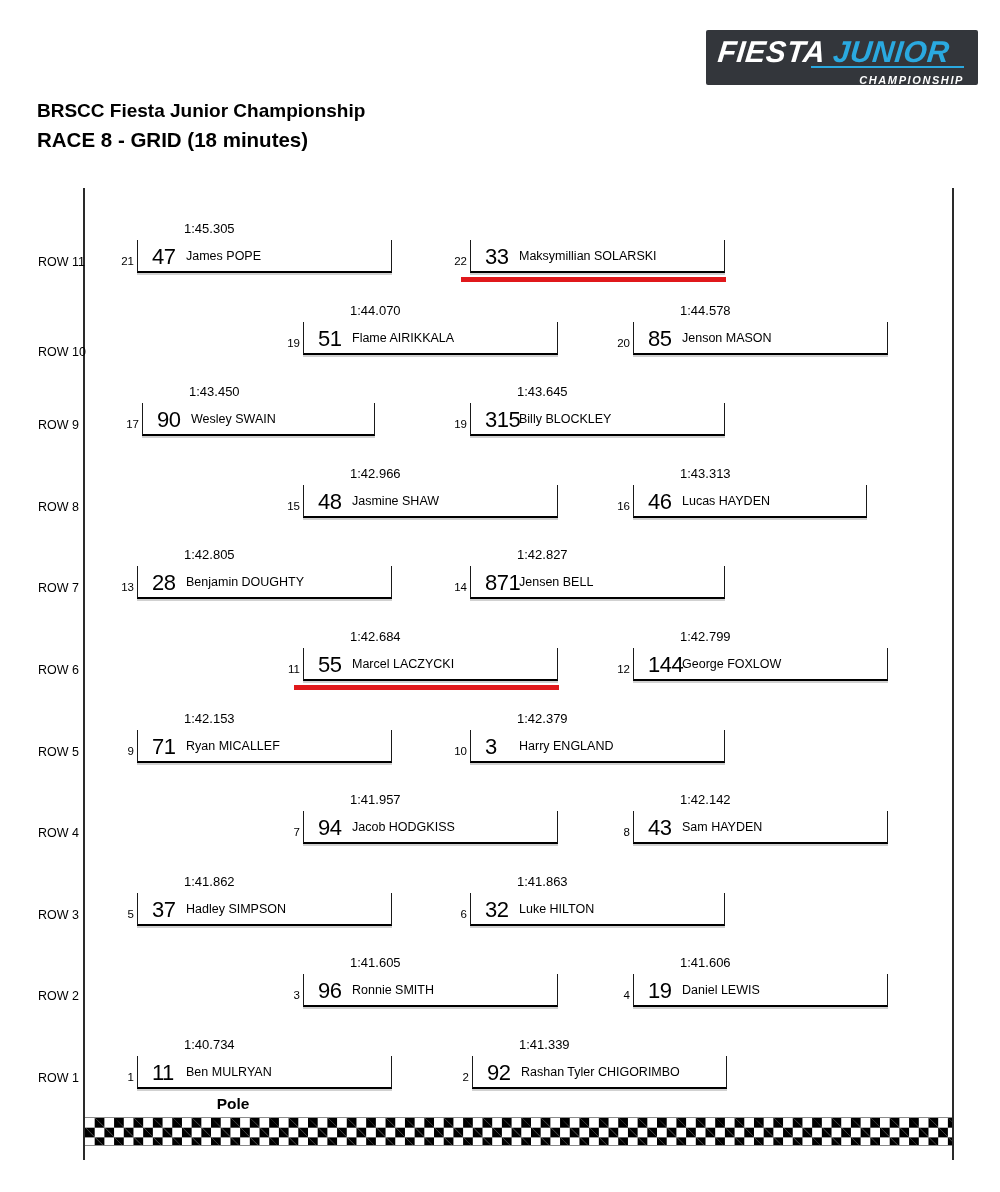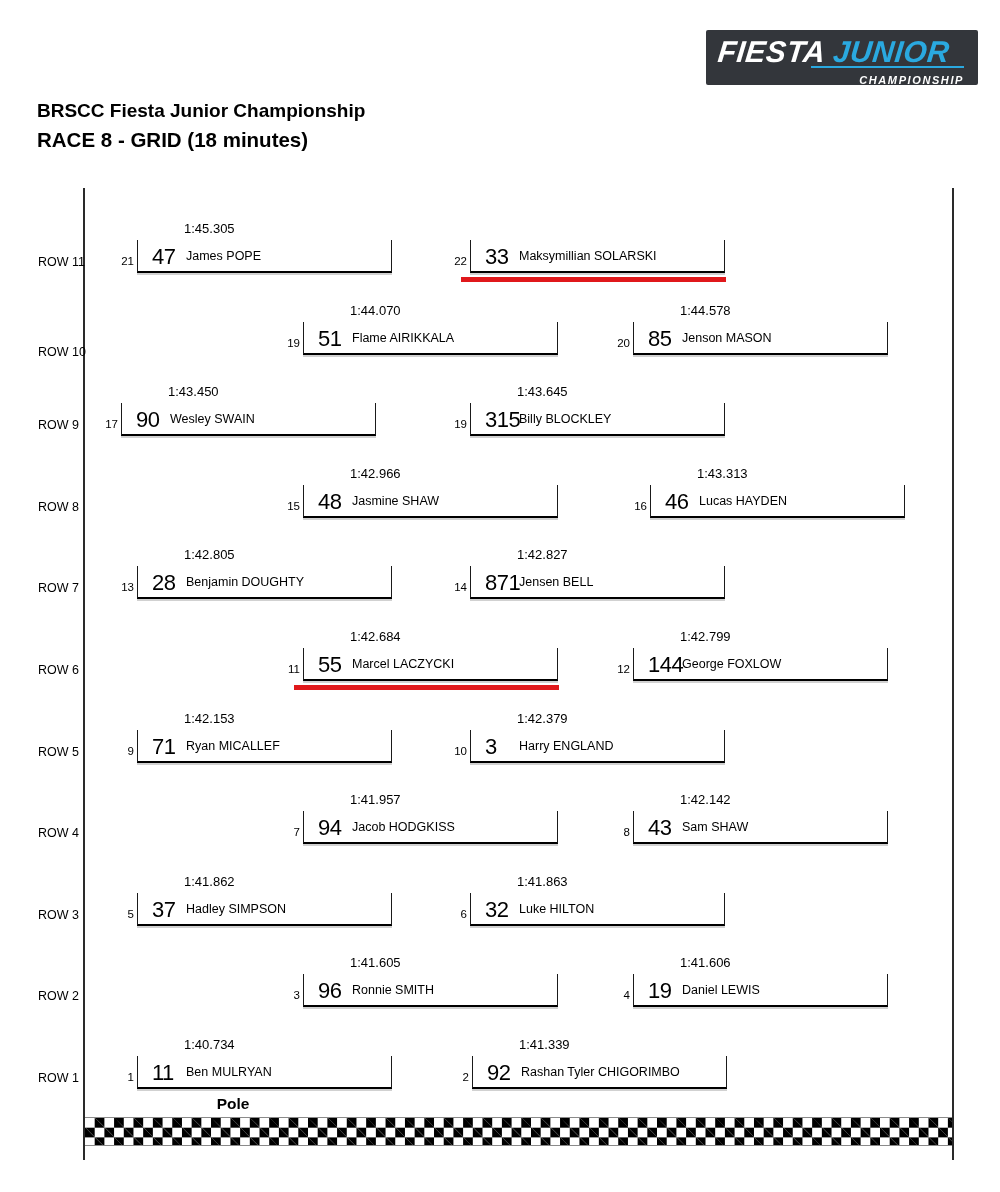--- a/index.html
+++ b/index.html
@@ -101,40 +101,40 @@
         <div class="slot-car">51</div>
         <div class="slot-name">Flame AIRIKKALA</div>
       </div>
       <div class="grid-slot" style="left: 633px; top: 321.6px; width: 255px; height: 33px;">
         <div class="slot-time">1:44.578</div>
         <div class="slot-pos">20</div>
         <div class="slot-car">85</div>
         <div class="slot-name">Jenson MASON</div>
       </div>
       <div class="row-label" style="left: 38px; top: 418.2px;">ROW 9</div>
-      <div class="grid-slot" style="left: 121px; top: 403.2px; width: 255px; height: 33px;">
+      <div class="grid-slot" style="left: 142px; top: 403.2px; width: 233px; height: 33px;">
         <div class="slot-time">1:43.450</div>
         <div class="slot-pos">17</div>
         <div class="slot-car">90</div>
         <div class="slot-name">Wesley SWAIN</div>
       </div>
       <div class="grid-slot" style="left: 470px; top: 403.2px; width: 255px; height: 33px;">
         <div class="slot-time">1:43.645</div>
         <div class="slot-pos">19</div>
         <div class="slot-car">315</div>
         <div class="slot-name">Billy BLOCKLEY</div>
       </div>
       <div class="row-label" style="left: 38px; top: 499.8px;">ROW 8</div>
       <div class="grid-slot" style="left: 303px; top: 484.8px; width: 255px; height: 33px;">
         <div class="slot-time">1:42.966</div>
         <div class="slot-pos">15</div>
         <div class="slot-car">48</div>
         <div class="slot-name">Jasmine SHAW</div>
       </div>
-      <div class="grid-slot" style="left: 633px; top: 484.8px; width: 255px; height: 33px; margin-left: 17px;">
+      <div class="grid-slot" style="left: 633px; top: 484.8px; width: 234px; height: 33px;">
         <div class="slot-time">1:43.313</div>
         <div class="slot-pos">16</div>
         <div class="slot-car">46</div>
         <div class="slot-name">Lucas HAYDEN</div>
       </div>
       <div class="row-label" style="left: 38px; top: 581.4px;">ROW 7</div>
       <div class="grid-slot" style="left: 137px; top: 566.4px; width: 255px; height: 33px;">
         <div class="slot-time">1:42.805</div>
         <div class="slot-pos">13</div>
         <div class="slot-car">28</div>
@@ -177,21 +177,21 @@
       <div class="grid-slot" style="left: 303px; top: 811.2px; width: 255px; height: 33px;">
         <div class="slot-time">1:41.957</div>
         <div class="slot-pos">7</div>
         <div class="slot-car">94</div>
         <div class="slot-name">Jacob HODGKISS</div>
       </div>
       <div class="grid-slot" style="left: 633px; top: 811.2px; width: 255px; height: 33px;">
         <div class="slot-time">1:42.142</div>
         <div class="slot-pos">8</div>
         <div class="slot-car">43</div>
-        <div class="slot-name">Sam SHAW</div>
+        <div class="slot-name">Sam HAYDEN</div>
       </div>
       <div class="row-label" style="left: 38px; top: 907.8px;">ROW 3</div>
       <div class="grid-slot" style="left: 137px; top: 892.8px; width: 255px; height: 33px;">
         <div class="slot-time">1:41.862</div>
         <div class="slot-pos">5</div>
         <div class="slot-car">37</div>
         <div class="slot-name">Hadley SIMPSON</div>
       </div>
       <div class="grid-slot" style="left: 470px; top: 892.8px; width: 255px; height: 33px;">
         <div class="slot-time">1:41.863</div>

